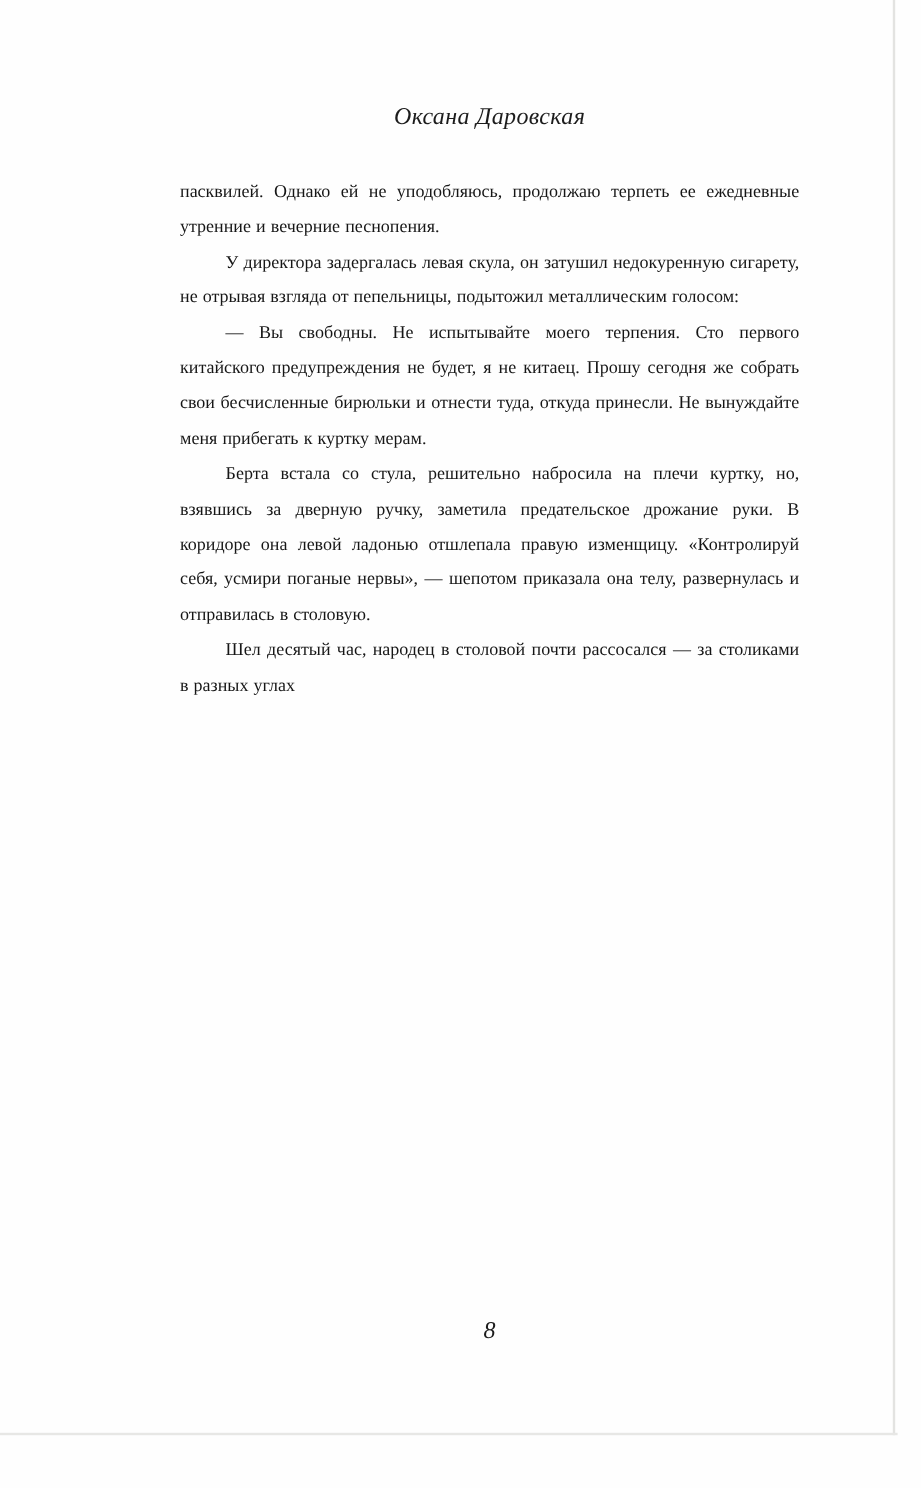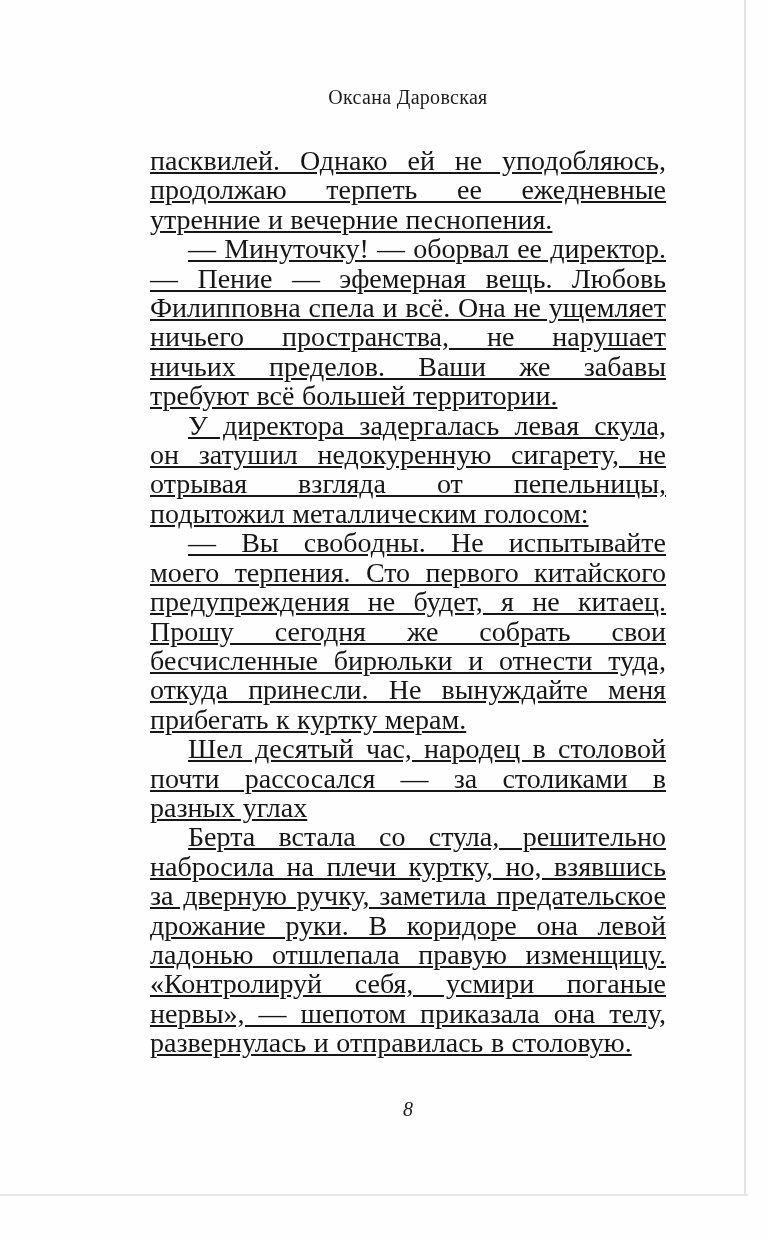--- a/index.html
+++ b/index.html
@@ -15,36 +15,36 @@
     overflow: hidden;
     font-family: "Liberation Serif", "DejaVu Serif", serif;
     color: #161616;
   }
   .running-head {
     position: absolute;
     top: 86px;
     left: 150px;
     width: 516px;
     text-align: center;
+    font-style: italic;
     font-size: 20px;
     letter-spacing: 0.3px;
     color: #1c1c1c;
   }
   .body-text {
     position: absolute;
     top: 146px;
     left: 150px;
     width: 516px;
-    font-size: 28px;
+    font-size: 15px;
     line-height: 29.4px;
     text-align: justify;
     hyphens: auto;
     -webkit-hyphens: auto;
     word-spacing: 0.5px;
-    text-decoration: underline;
   }
   .para {
     margin: 0;
     text-indent: 38px;
   }
   .para.no-indent {
     text-indent: 0;
   }
   .page-number {
     position: absolute;
@@ -76,25 +76,24 @@
 </style>
 </head>
 <body>
 
 <div class="page">
 
   <div class="running-head">Оксана Даровская</div>
 
   <div class="body-text">
     <p class="para no-indent">пасквилей. Однако ей не уподобляюсь, продолжаю терпеть ее ежедневные утренние и вечерние песнопения.</p>
-    <p class="para">— Минуточку! — оборвал ее директор. — Пение — эфемерная вещь. Любовь Филипповна спела и всё. Она не ущемляет ничьего пространства, не нарушает ничьих пределов. Ваши же забавы требуют всё большей территории.</p>
     <p class="para">У директора задергалась левая скула, он затушил недокуренную сигарету, не отрывая взгляда от пепельницы, подытожил металлическим голосом:</p>
     <p class="para">— Вы свободны. Не испытывайте моего терпения. Сто первого китайского предупреждения не будет, я не китаец. Прошу сегодня же собрать свои бесчисленные бирюльки и отнести туда, откуда принесли. Не вынуждайте меня прибегать к куртку мерам.</p>
+    <p class="para">Берта встала со стула, решительно набросила на плечи куртку, но, взявшись за дверную ручку, заметила предательское дрожание руки. В коридоре она левой ладонью отшлепала правую изменщицу. «Контролируй себя, усмири поганые нервы», — шепотом приказала она телу, развернулась и отправилась в столовую.</p>
     <p class="para">Шел десятый час, народец в столовой почти рассосался — за столиками в разных углах</p>
-    <p class="para">Берта встала со стула, решительно набросила на плечи куртку, но, взявшись за дверную ручку, заметила предательское дрожание руки. В коридоре она левой ладонью отшлепала правую изменщицу. «Контролируй себя, усмири поганые нервы», — шепотом приказала она телу, развернулась и отправилась в столовую.</p>
   </div>
 
   <div class="page-number">8</div>
 
   <div class="edge-right"></div>
   <div class="edge-bottom"></div>
 
 </div>
 
 </body></html>

